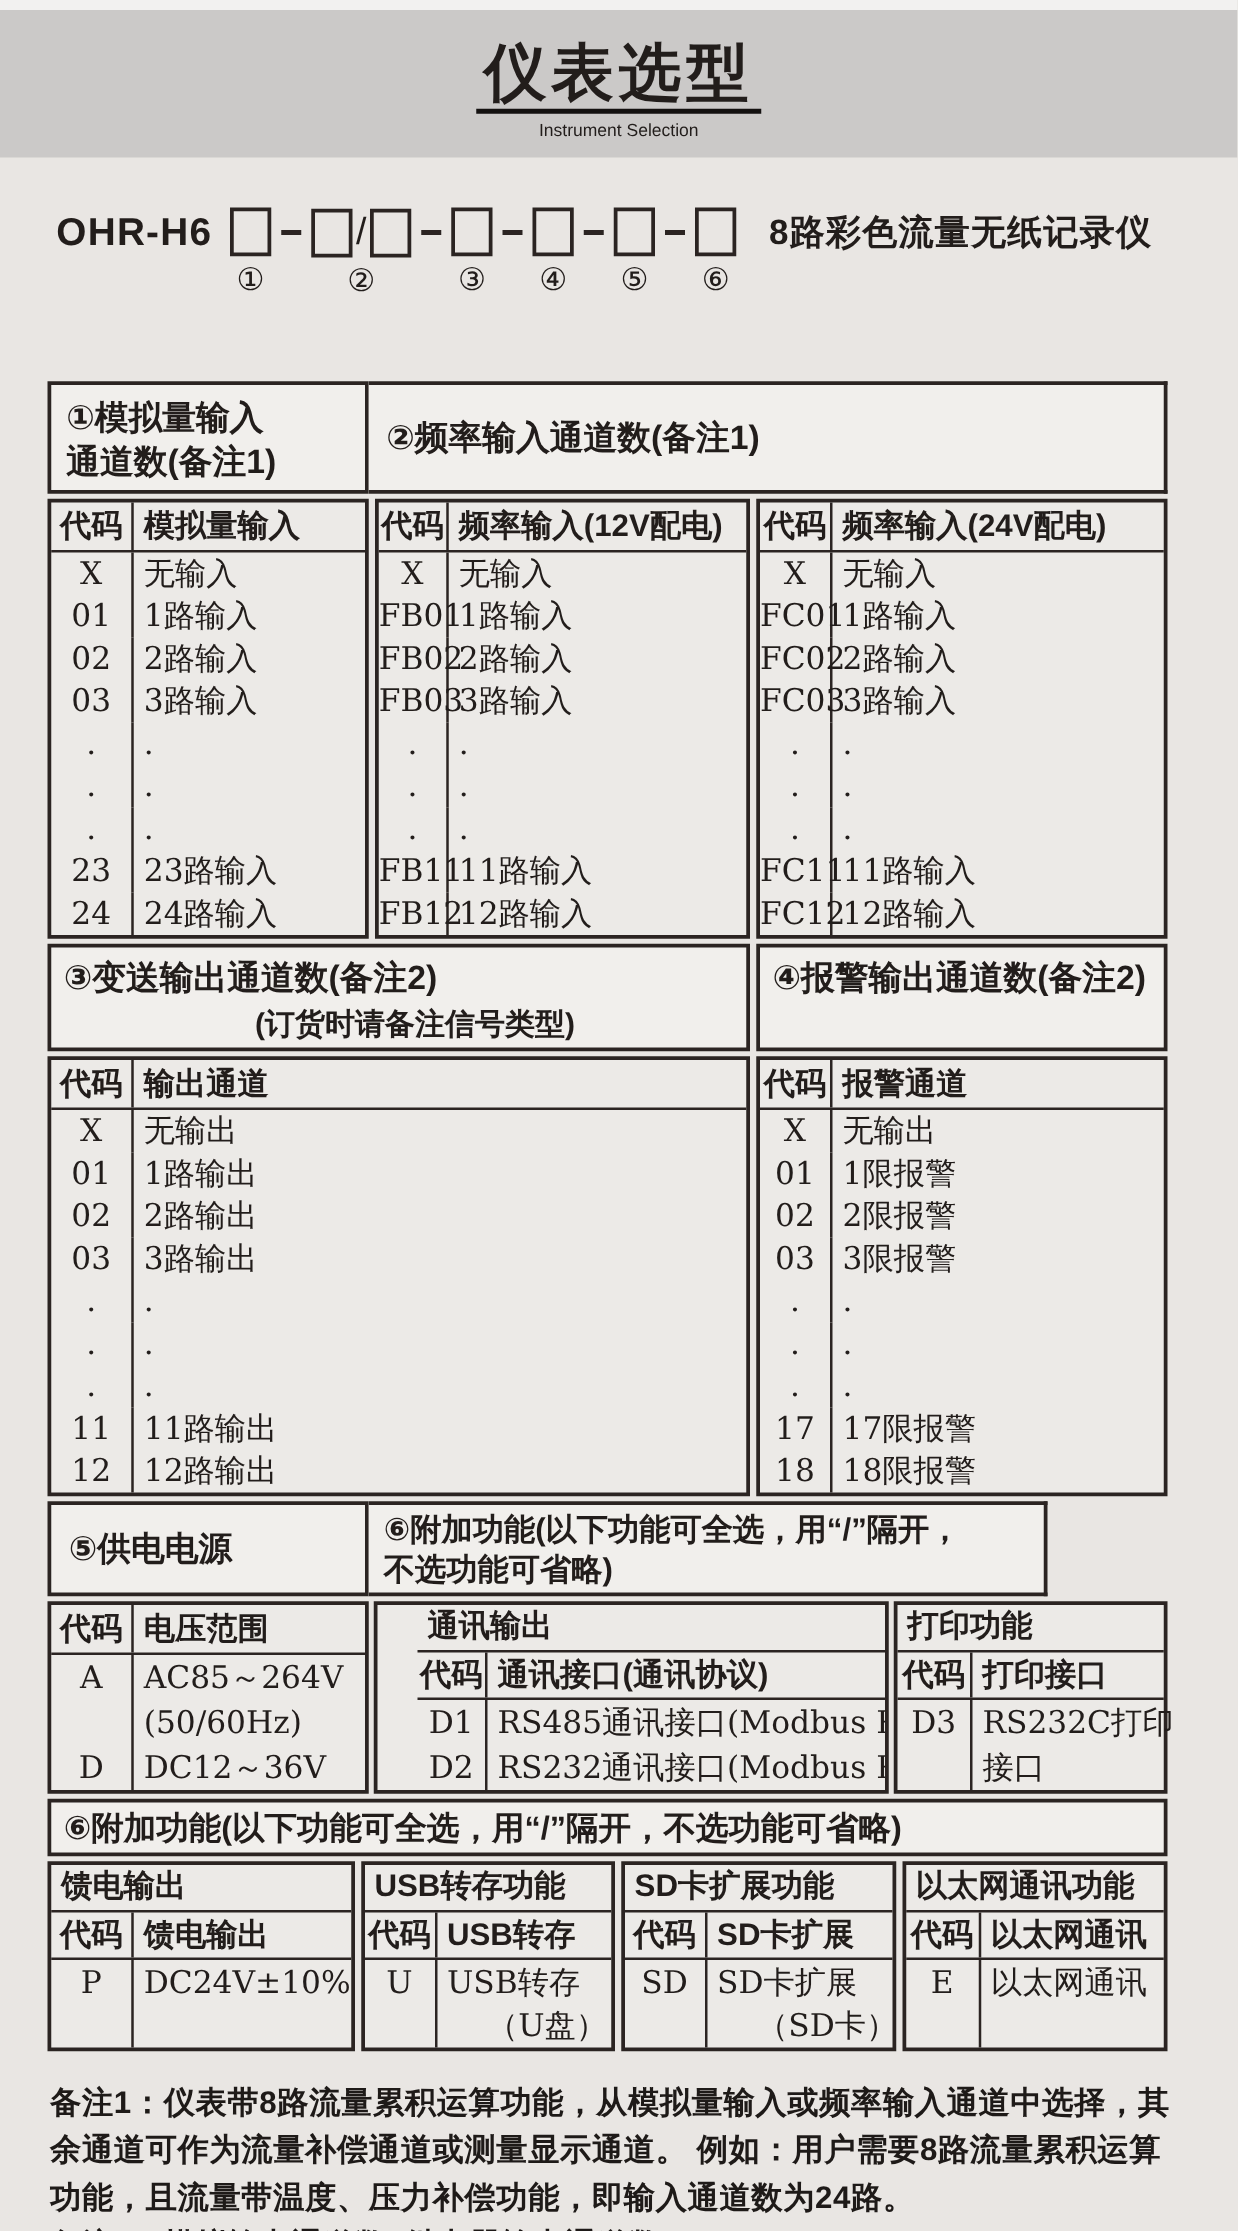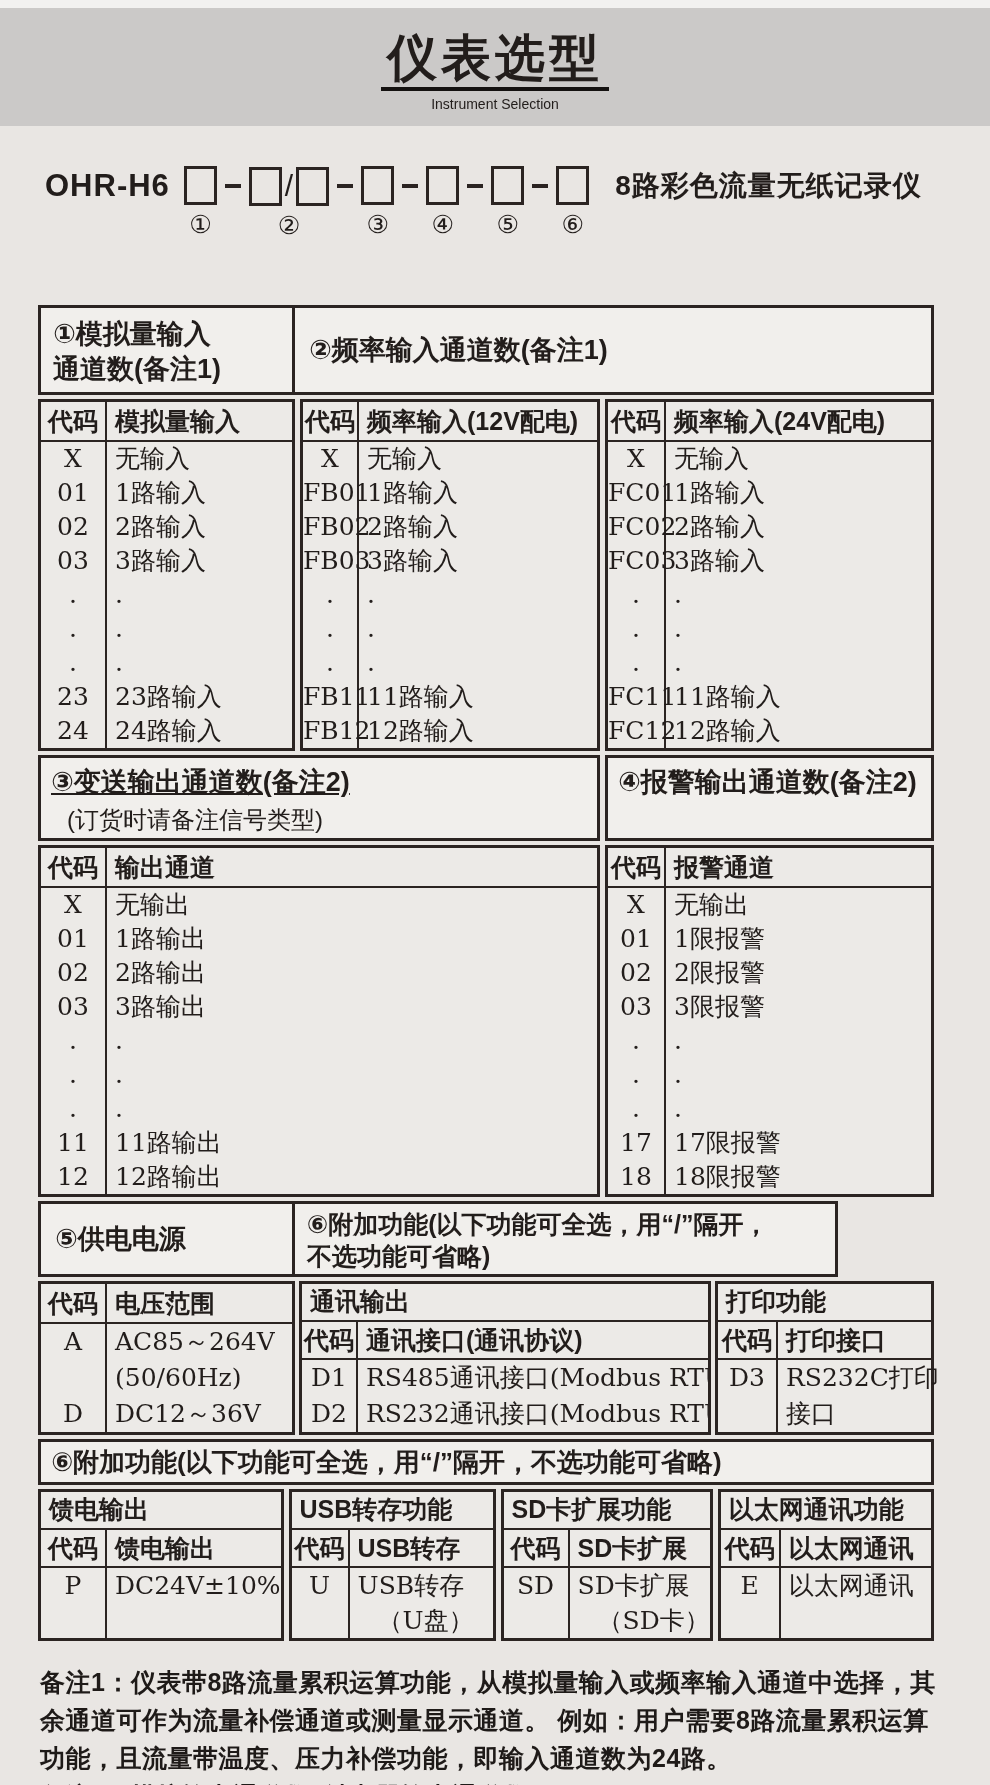--- a/index.html
+++ b/index.html
@@ -29,47 +29,47 @@
   .box{background:#f1efec;border:3px solid #2b2422;box-sizing:border-box;}
   .tbl{background:#eceae7;border:3px solid #2b2422;box-sizing:border-box;}
   .noleft{border-left:none;}
   .secline1{font-size:27px;font-weight:bold;}
   
   .hdr12a{width:257px;height:90px;padding:9px 0 0 12px;}
   .hdr12a div{line-height:35px;}
   .hdr12b{width:639px;height:90px;}
   .hdr12b div{line-height:84px;padding-left:14px;}
   .hdr34a{width:562px;height:86px;}
-  .hdr34a .l1{line-height:34px;margin:7px 0 0 10px;text-decoration:underline;}
-  .hdr34a .l2{font-size:24px;font-weight:400;margin:6px 0 0 26px;line-height:30px;}
+  .hdr34a .l1{line-height:34px;margin:7px 0 0 10px;}
+  .hdr34a .l2{font-size:24px;font-weight:700;margin:6px 0 0 26px;line-height:30px;text-align:center;}
   .hdr34b{width:329px;height:86px;}
   .hdr34b div{line-height:34px;margin:7px 0 0 10px;}
   .hdr5{width:257px;height:76px;}
   .hdr5 div{line-height:70px;padding-left:14px;}
   .hdr6a{width:543px;height:76px;padding:4px 0 0 12px;}
   .hdr6a div{font-size:25px;font-weight:bold;line-height:32px;}
   .hdr6full{width:940px;height:46px;}
   .hdr6full div{font-size:26px;font-weight:bold;line-height:41px;padding-left:10px;}
   
   .th-row{display:flex;border-bottom:2px solid #2b2422;font-weight:bold;font-size:25px;height:38px;line-height:38px;}
   .dr{display:flex;font-size:25px;height:34px;line-height:34px;
       font-family:"DejaVu Serif","Liberation Serif",serif;}
   .cc{text-align:center;border-right:2px solid #2b2422;box-sizing:border-box;flex-shrink:0;}
   .dc{padding-left:8px;white-space:nowrap;overflow:hidden;}
   .w66{width:66px;} .w56{width:56px;} .w58{width:58px;} .w60{width:60px;}
   .t257{width:257px;} .t300{width:300px;} .t329{width:329px;} .t562{width:562px;}
-  .t412{width:412px;} .t219{width:219px;} .t197{width:220px;} .t230{width:230px;}
+  .t412{width:412px;padding-left:32px;} .t219{width:219px;} .t197{width:220px;} .t230{width:230px;}
   .group-title{font-size:25px;font-weight:bold;height:36px;line-height:35px;
       border-bottom:2px solid #2b2422;padding-left:8px;white-space:nowrap;overflow:hidden;}
   .th36{height:36px;line-height:36px;}
   .body-flex{display:flex;font-size:25px;font-family:"DejaVu Serif","Liberation Serif",serif;}
   .vlines{display:flex;flex-direction:column;}
   .ln{height:36px;line-height:36px;}
   .h108{height:108px;} .h72{height:70px;} .h74{height:72px;justify-content:space-between;}
-  .ind{padding-left:28px;}
+  .ind{padding-left:40px;}
   
   .notes{margin:22px 45px 0 40px;font-size:25px;font-weight:700;line-height:38px;color:#1e1a18;
          letter-spacing:0.5px;}
   .notes p{margin:0 0 0 0;}
 </style>
 </head>
 <body>
 
 <div class="top-strip"></div>
 

